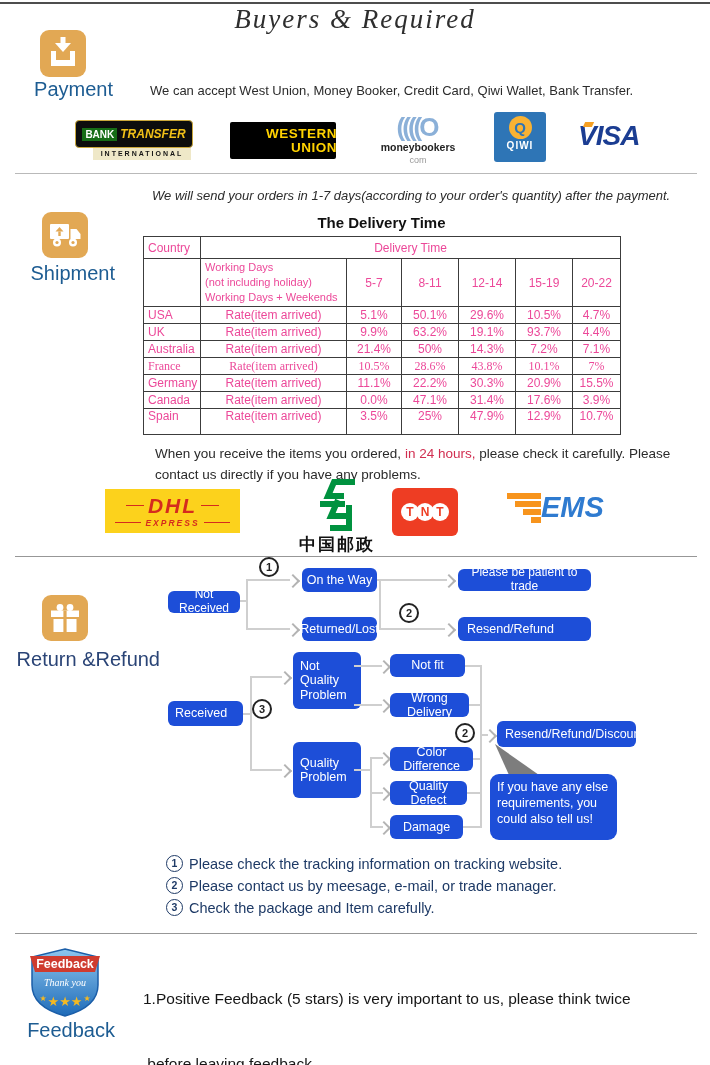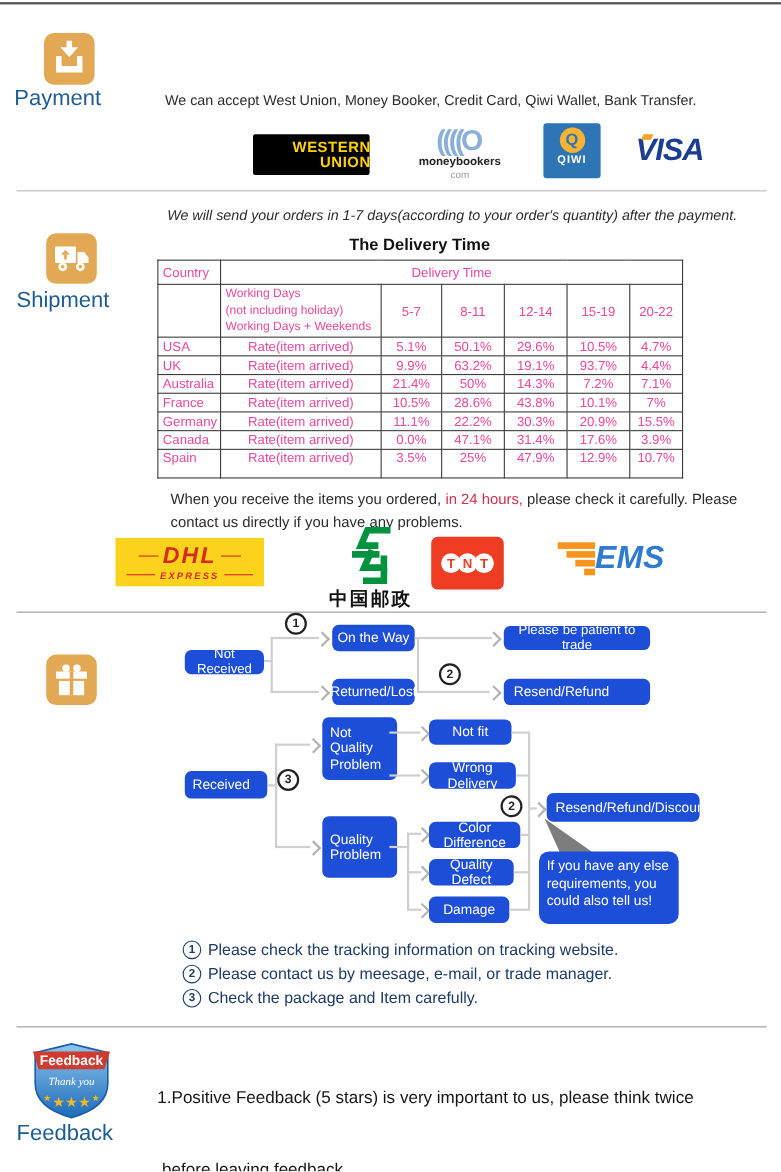--- a/index.html
+++ b/index.html
@@ -5,21 +5,21 @@
   html,body{margin:0;padding:0;background:#ffffff;}
   .canvas{position:relative;width:710px;height:1065px;background:#fff;overflow:hidden;
           font-family:"Liberation Sans","DejaVu Sans",sans-serif;color:#2b2b2b;}
   .abs{position:absolute;}
   .topline{left:0;top:2px;width:710px;height:2px;background:#4d4d4d;}
   .divider{height:1px;background:#b9b9b9;}
   .divider.dark{background:#979797;}
   .script-title{left:0;top:4px;width:710px;text-align:center;
      font-family:"Liberation Serif","DejaVu Serif",serif;font-style:italic;
      font-size:27px;color:#2e2e2e;letter-spacing:2px;}
-  .sec-label{font-size:20px;color:#1d5c92;text-align:left;}
+  .sec-label{font-size:20px;color:#1d5c92;text-align:right;}
   .sec-label.navy{color:#2a4476;}
   .body-text{font-size:13px;color:#2b2b2b;}
   .icon-tile{border-radius:9px;background:#e2a854;}
   
   table.dlv{border-collapse:collapse;font-size:12px;color:#ec4899;}
   table.dlv td{border:1px solid #3c3c3c;text-align:center;padding:0 2px;}
   table.dlv td.lft{text-align:left;padding-left:4px;}
   .wdl{font-size:11px;text-align:left;line-height:1.38;padding-left:2px;}
   .tbl-title{font-weight:bold;font-size:15px;color:#111;text-align:center;}
   
@@ -64,31 +64,39 @@
            text-align:center;line-height:12px;}
   .cp-name{font-weight:bold;font-size:17px;color:#111;letter-spacing:2px;text-align:center;}
   .fb-lines{font-size:15.5px;line-height:21.5px;color:#161616;white-space:pre-wrap;}
 </style>
 </head>
 <body>
 
 <div class="canvas">
 
   <div class="abs topline"></div>
+  <div class="abs script-title">Buyers &amp; Required</div>
 
   <div class="abs icon-tile" style="left:40px;top:30px;width:46px;height:47px;">
     <svg width="46" height="47" viewBox="0 0 46 47">
       <rect x="20.5" y="7" width="5" height="7" fill="#fff"></rect>
       <polygon points="15,13 31,13 23,22" fill="#fff"></polygon>
       <path d="M11 21 v15 h24 v-15 h-5 v9 h-14 v-9 z" fill="#fff"></path>
     </svg>
   </div>
   <div class="abs sec-label" style="left:13px;top:78px;width:100px;">Payment</div>
   <div class="abs body-text" style="left:150px;top:83px;width:520px;">We can accept West Union, Money Booker, Credit Card, Qiwi Wallet, Bank Transfer.</div>
 
+  <div class="abs" style="left:75px;top:120px;">
+    <div class="bt-box" style="width:116px;height:26px;">
+      <span class="bt-bank">BANK</span>
+      <span class="bt-transfer">TRANSFER</span>
+    </div>
+    <div class="bt-intl" style="width:98px;height:12px;margin-left:18px;">INTERNATIONAL</div>
+  </div>
 
   <div class="abs wu-box" style="left:230px;top:122px;width:106px;height:37px;">
     <div class="wu-txt">
       <div>WESTERN</div>
       <div>UNION</div>
     </div>
     <div class="wu-bar" style="width:3px;height:27px;margin-right:3px;"></div>
     <div class="wu-bar" style="width:2px;height:27px;margin-right:5px;"></div>
   </div>
 
@@ -178,21 +186,21 @@
         </tr>
     <tr style="height:17px;">
           <td class="lft">Australia</td>
           <td>Rate(item arrived)</td>
           <td>21.4%</td>
           <td>50%</td>
           <td>14.3%</td>
           <td>7.2%</td>
           <td>7.1%</td>
         </tr>
-    <tr style="height:17px;">
+    <tr style="height:17px;font-family:Liberation Serif, serif;">
           <td class="lft">France</td>
           <td>Rate(item arrived)</td>
           <td>10.5%</td>
           <td>28.6%</td>
           <td>43.8%</td>
           <td>10.1%</td>
           <td>7%</td>
         </tr>
     <tr style="height:17px;">
           <td class="lft">Germany</td>
@@ -272,20 +280,21 @@
 
   <div class="abs icon-tile" style="left:42px;top:595px;width:46px;height:46px;">
     <svg width="46" height="46" viewBox="0 0 46 46">
       <circle cx="18" cy="12.5" r="3.4" fill="#fff"></circle>
       <circle cx="28" cy="12.5" r="3.4" fill="#fff"></circle>
       <rect x="9" y="15.5" width="28" height="6.5" fill="#fff"></rect>
       <rect x="11.5" y="24" width="23" height="13" fill="#fff"></rect>
       <rect x="21.4" y="15.5" width="3.2" height="21.5" fill="#e2a854"></rect>
     </svg>
   </div>
+  <div class="abs sec-label navy" style="left:5px;top:648px;width:155px;">Return &amp;Refund</div>
 
   <div class="fbox" style="left:168px;top:591px;width:72px;height:22px;font-size:12px;">Not Received</div>
   <div class="ln" style="left:240px;top:600px;width:8px;height:2px;"></div>
   <div class="ln" style="left:246px;top:579px;width:2px;height:51px;"></div>
   <div class="ln" style="left:246px;top:579px;width:44px;height:2px;"></div>
   <div class="chev" style="left:288px;top:576px;"></div>
   <div class="ln" style="left:246px;top:628px;width:44px;height:2px;"></div>
   <div class="chev" style="left:288px;top:625px;"></div>
   <div class="circ" style="left:259px;top:557px;">1</div>
 

